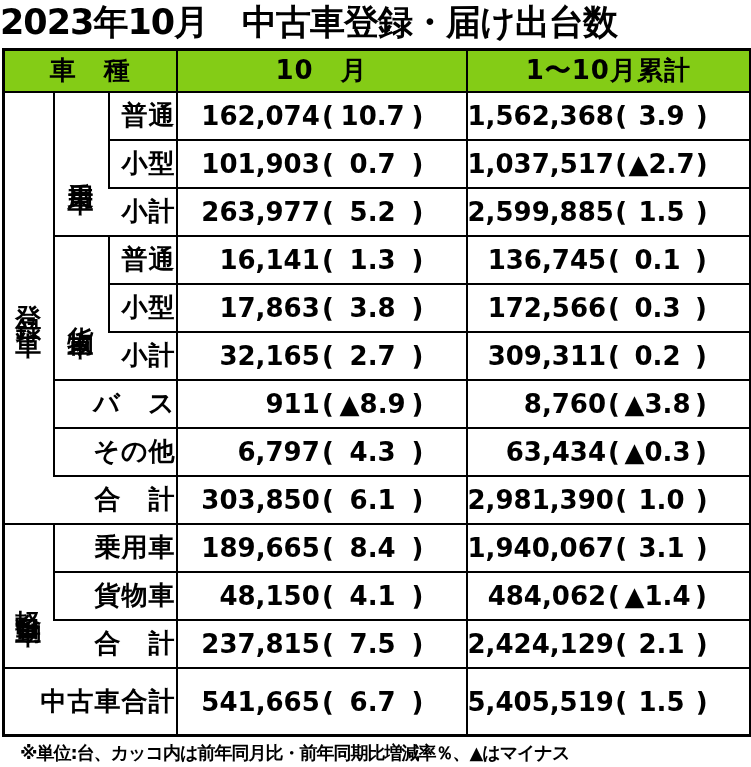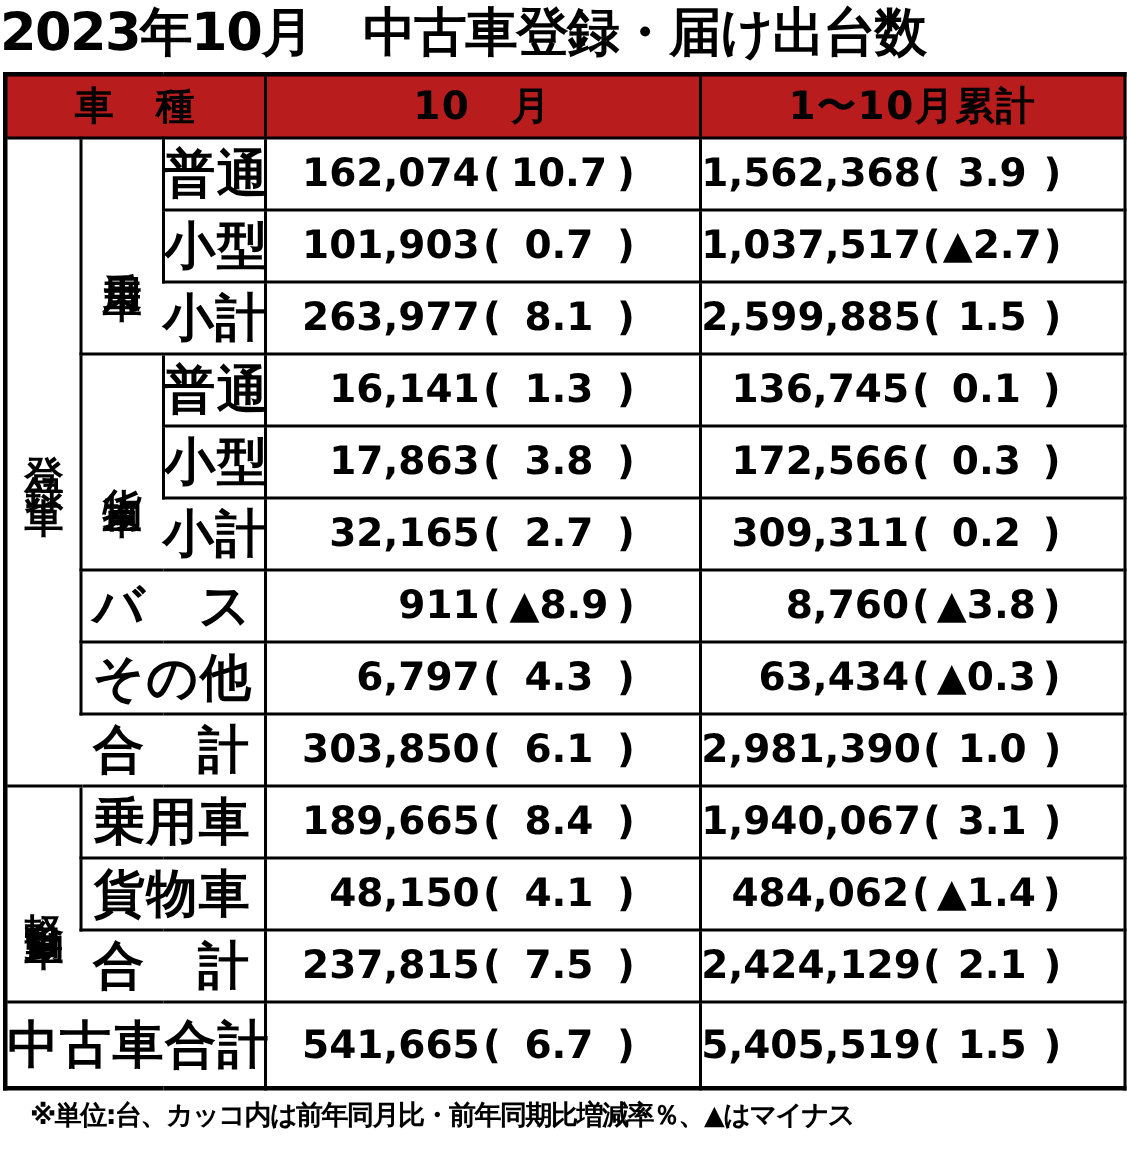--- a/index.html
+++ b/index.html
@@ -13,33 +13,33 @@
     font-size: 35px; line-height: 1.25; letter-spacing: -1px;
     margin: 1px 0 3px 0; white-space: nowrap;
   }
   table.stats {
     border-collapse: collapse; table-layout: fixed;
     width: 747px; margin-left: 2px;
     border: 3px solid #000;
   }
   th, td { border: 2px solid #000; padding: 0; vertical-align: middle; }
   thead th {
-    background: #b91c1c; height: 40px;
+    background: #84cc16; height: 40px;
     font-size: 26px; text-align: center; letter-spacing: 1px;
     font-weight: bold;
   }
   tbody tr { height: 48px; }
-  tbody tr.tall { height: 58px; margin-top: 44px; }
+  tbody tr.tall { height: 68px; margin-top: 44px; }
   td.vgroup { border-right: none; text-align: center; font-size: 26px; }
   td.vgroup .vert {
     writing-mode: vertical-rl; text-orientation: upright;
     line-height: 1; display: inline-block; letter-spacing: 4px;
   }
   td.vgroup .vert.wide { letter-spacing: 14px; }
-  td.rlabel { text-align: center; font-size: 34px; letter-spacing: 1px; white-space: nowrap; }
+  td.rlabel { text-align: right; font-size: 26px; letter-spacing: 1px; white-space: nowrap; }
   td.no-left { border-left: none; }
   td.dcell { overflow: hidden; }
   .dc {
     display: flex; justify-content: flex-end; align-items: center;
     font-size: 26px; padding-right: 40px; white-space: nowrap;
   }
   .num { width: 148px; text-align: right; }
   .op, .cl { width: 17px; text-align: center; }
   .pct { width: 76px; text-align: center; }
   .footnote {
@@ -108,21 +108,21 @@
             <span class="cl">)</span>
           </div>
         </td>
     </tr>
     <tr>
       <td class="rlabel no-left">小計</td>
       <td class="dcell">
           <div class="dc">
             <span class="num">263,977</span>
             <span class="op">(</span>
-            <span class="pct">8.1</span>
+            <span class="pct">5.2</span>
             <span class="cl">)</span>
           </div>
         </td>
       <td class="dcell">
           <div class="dc">
             <span class="num">2,599,885</span>
             <span class="op">(</span>
             <span class="pct">1.5</span>
             <span class="cl">)</span>
           </div>

